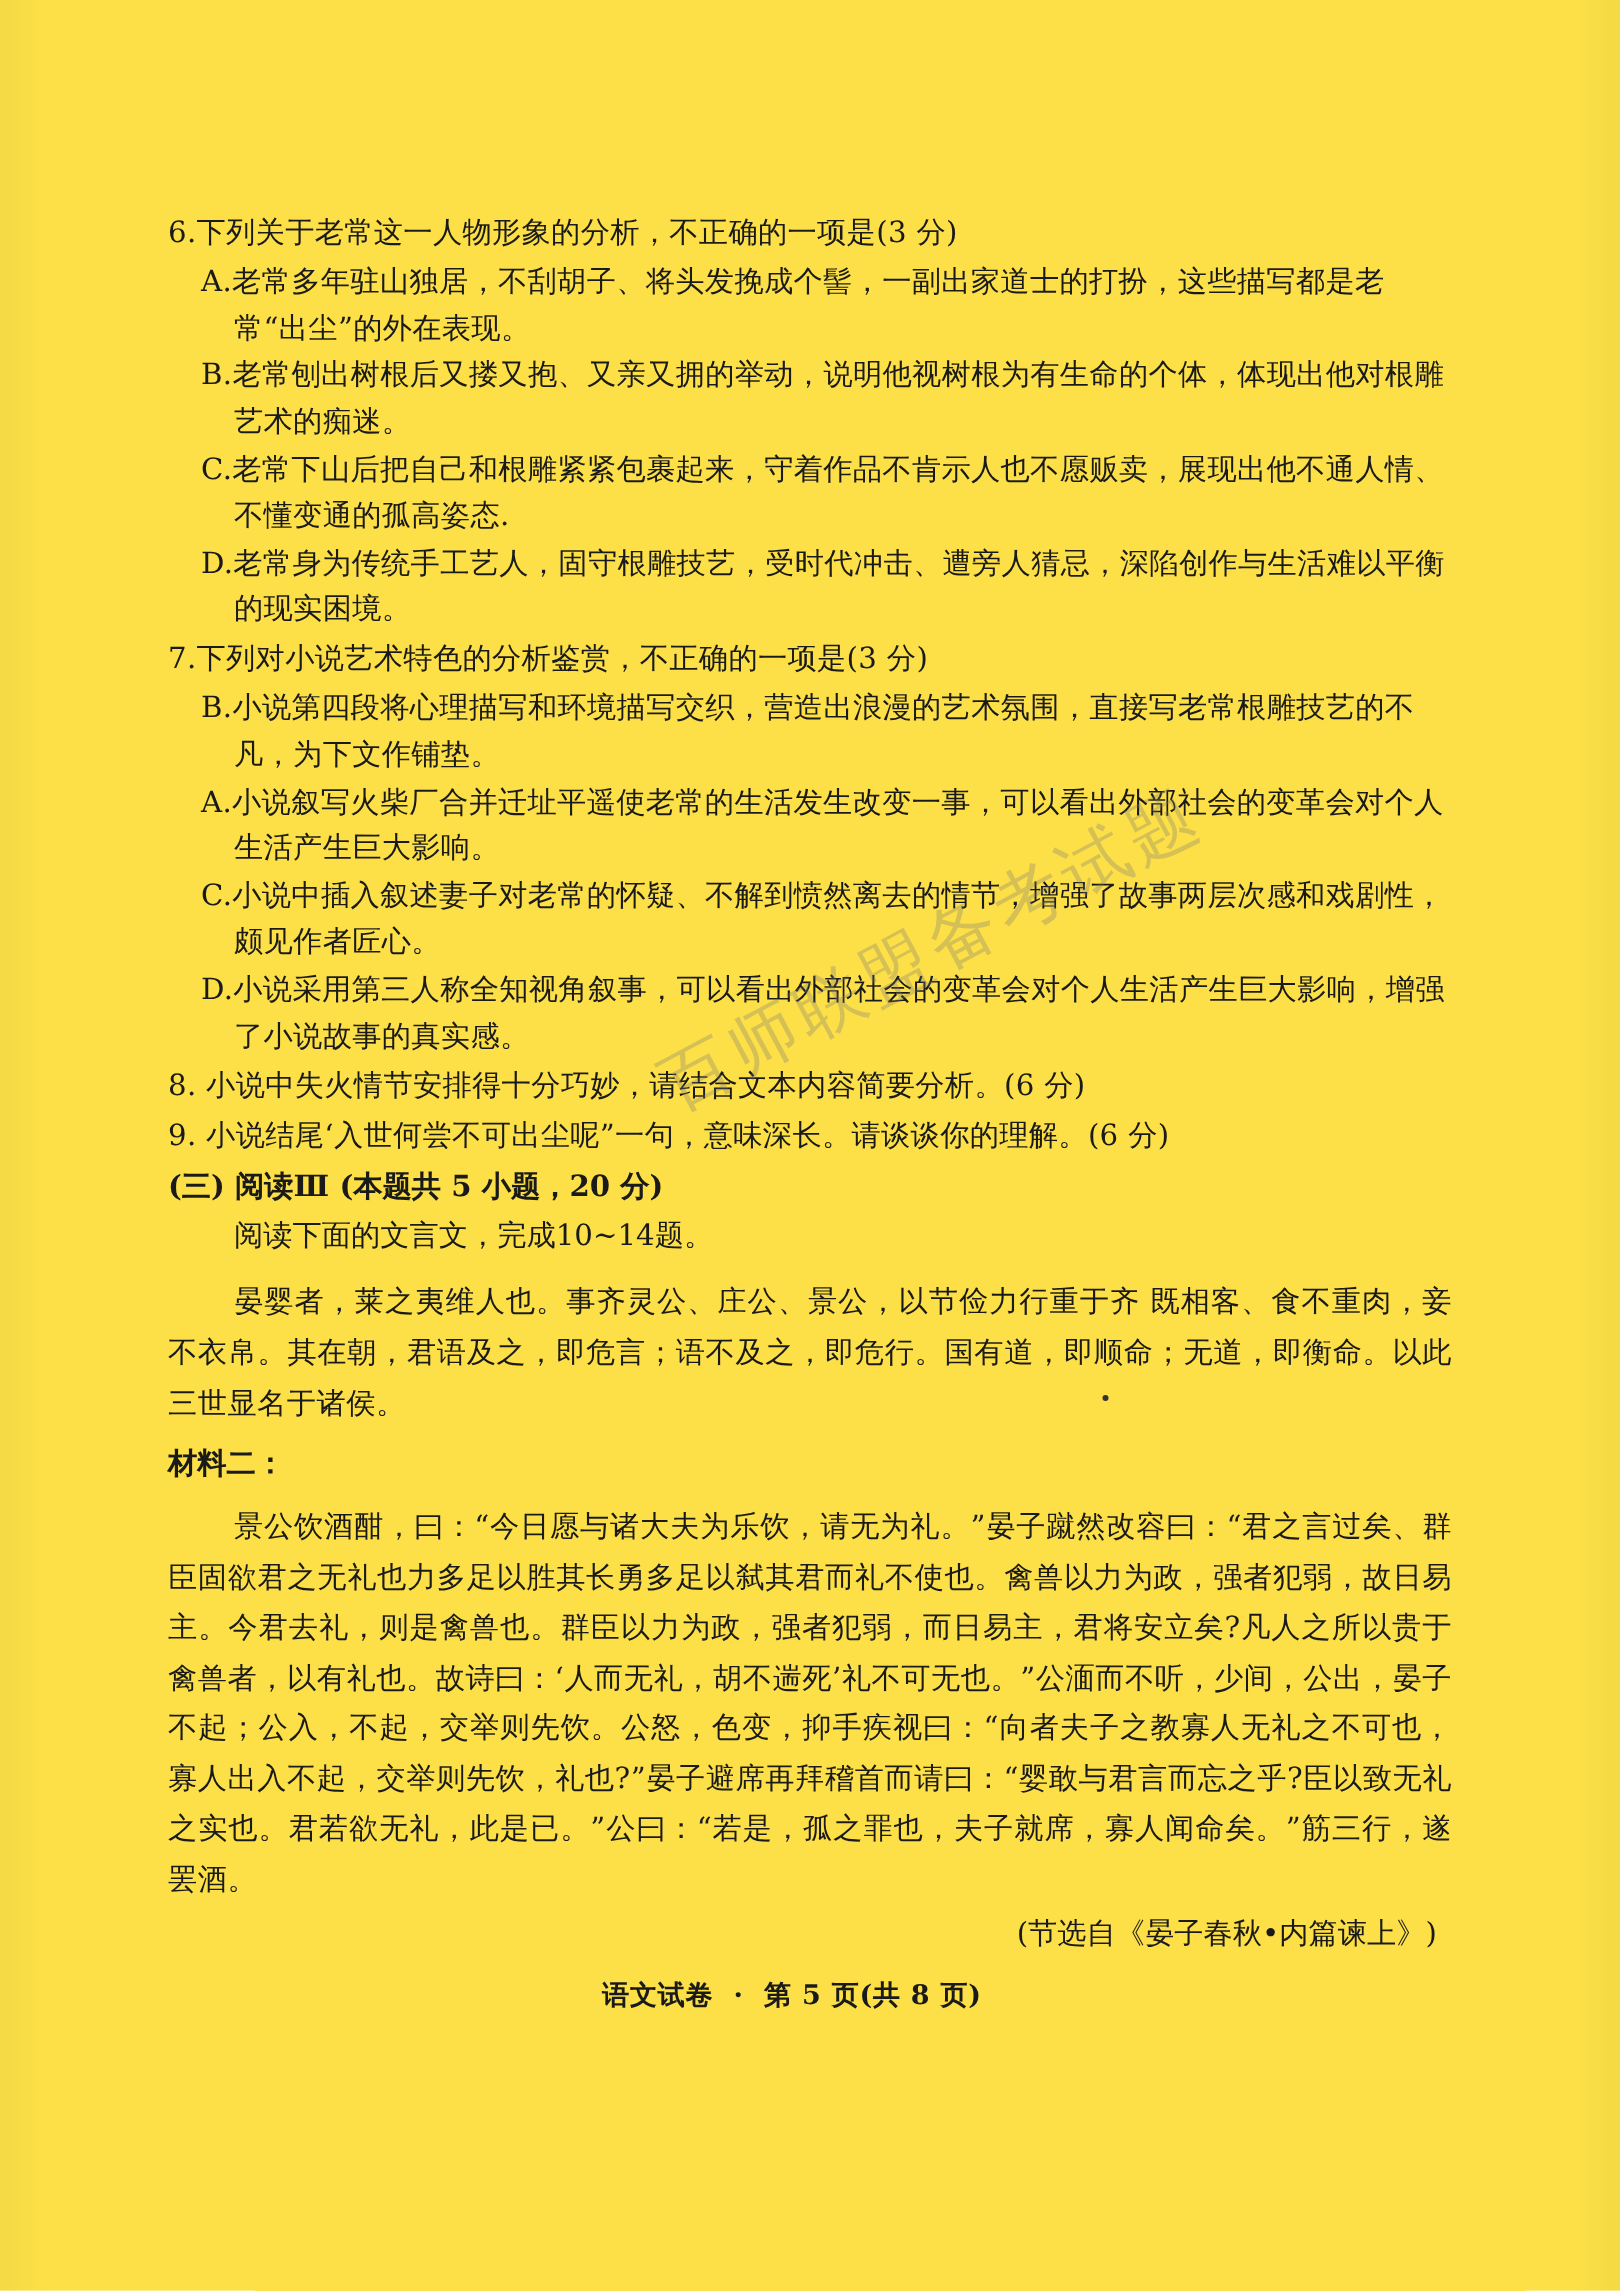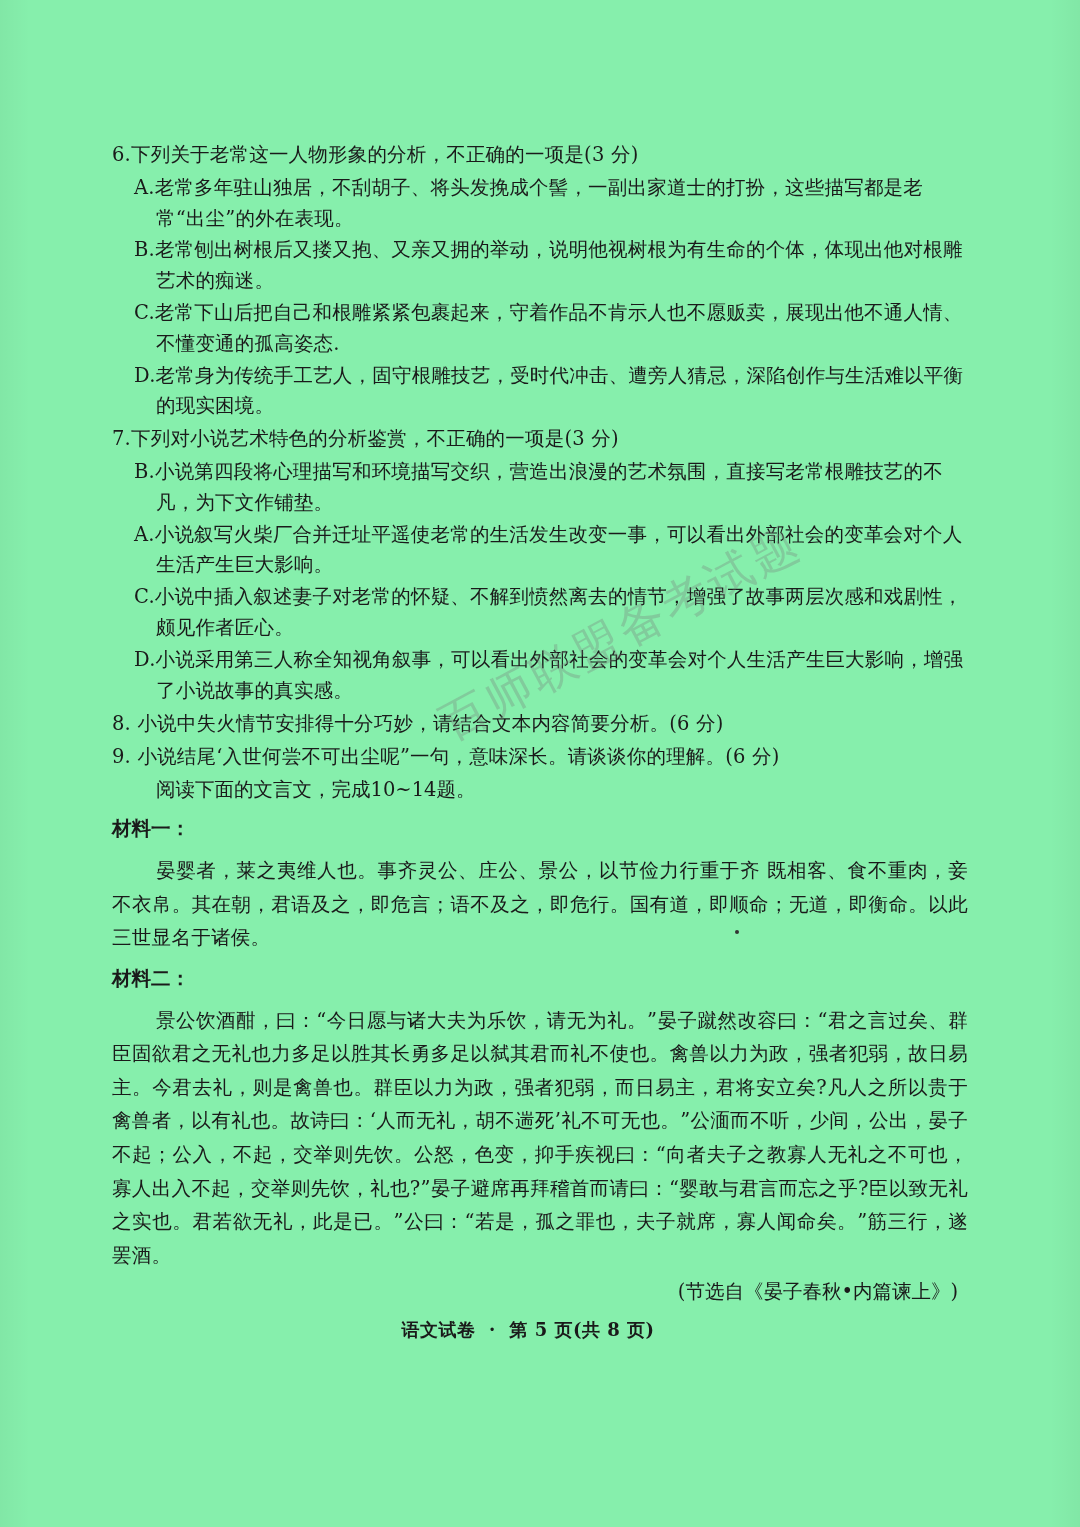--- a/index.html
+++ b/index.html
@@ -13,21 +13,21 @@
     font-family: "DejaVu Serif", "Liberation Serif", serif;
     color: #1a1a1a;
     position: relative;
     overflow: hidden;
   }
   .page {
     position: absolute;
     left: 0; top: 0;
     width: 1080px;
     height: 1527px;
-    background: #86efac;
+    background: #fde047;
   }
   .content {
     position: absolute;
     left: 112px;
     top: 140px;
     width: 856px;
   }
   .q-block { margin-bottom: 2px; }
   .q-stem {
     font-size: 19.5px;
@@ -164,23 +164,23 @@
         <span class="lbl">C.</span><span>小说中插入叙述妻子对老常的怀疑、不解到愤然离去的情节，增强了故事两层次感和戏剧性，颇见作者匠心。</span>
       </p>
       <p class="opt">
         <span class="lbl">D.</span><span>小说采用第三人称全知视角叙事，可以看出外部社会的变革会对个人生活产生巨大影响，增强了小说故事的真实感。</span>
       </p>
     </div>
 
     <p class="simple-q">8. 小说中失火情节安排得十分巧妙，请结合文本内容简要分析。(6 分)</p>
     <p class="simple-q">9. 小说结尾‘入世何尝不可出尘呢”一句，意味深长。请谈谈你的理解。(6 分)</p>
 
+    <p class="section-head">(三) 阅读Ⅲ (本题共 5 小题，20 分)</p>
     <p class="indent2">阅读下面的文言文，完成10~14题。</p>
 
-    <p class="mat-label">材料一：</p>
     <p class="para first">晏婴者，莱之夷维人也。事齐灵公、庄公、景公，以节俭力行重于齐  既相客、食不重肉，妾不衣帛。其在朝，君语及之，即危言；语不及之，即危行。国有道，即顺命；无道，即衡命。以此三世显名于诸侯。</p>
 
     <p class="mat-label">材料二：</p>
     <p class="para first">景公饮酒酣，曰：“今日愿与诸大夫为乐饮，请无为礼。”晏子蹴然改容曰：“君之言过矣、群臣固欲君之无礼也力多足以胜其长勇多足以弑其君而礼不使也。禽兽以力为政，强者犯弱，故日易主。今君去礼，则是禽兽也。群臣以力为政，强者犯弱，而日易主，君将安立矣?凡人之所以贵于禽兽者，以有礼也。故诗曰：‘人而无礼，胡不遄死’礼不可无也。”公湎而不听，少间，公出，晏子不起；公入，不起，交举则先饮。公怒，色变，抑手疾视曰：“向者夫子之教寡人无礼之不可也，寡人出入不起，交举则先饮，礼也?”晏子避席再拜稽首而请曰：“婴敢与君言而忘之乎?臣以致无礼之实也。君若欲无礼，此是已。”公曰：“若是，孤之罪也，夫子就席，寡人闻命矣。”筋三行，遂罢酒。</p>
     <p class="src">(节选自《晏子春秋•内篇谏上》)</p>
 
   </div>
 
   <div class="watermark">百师联盟备考试题</div>
   <div class="dot-mark"></div>

